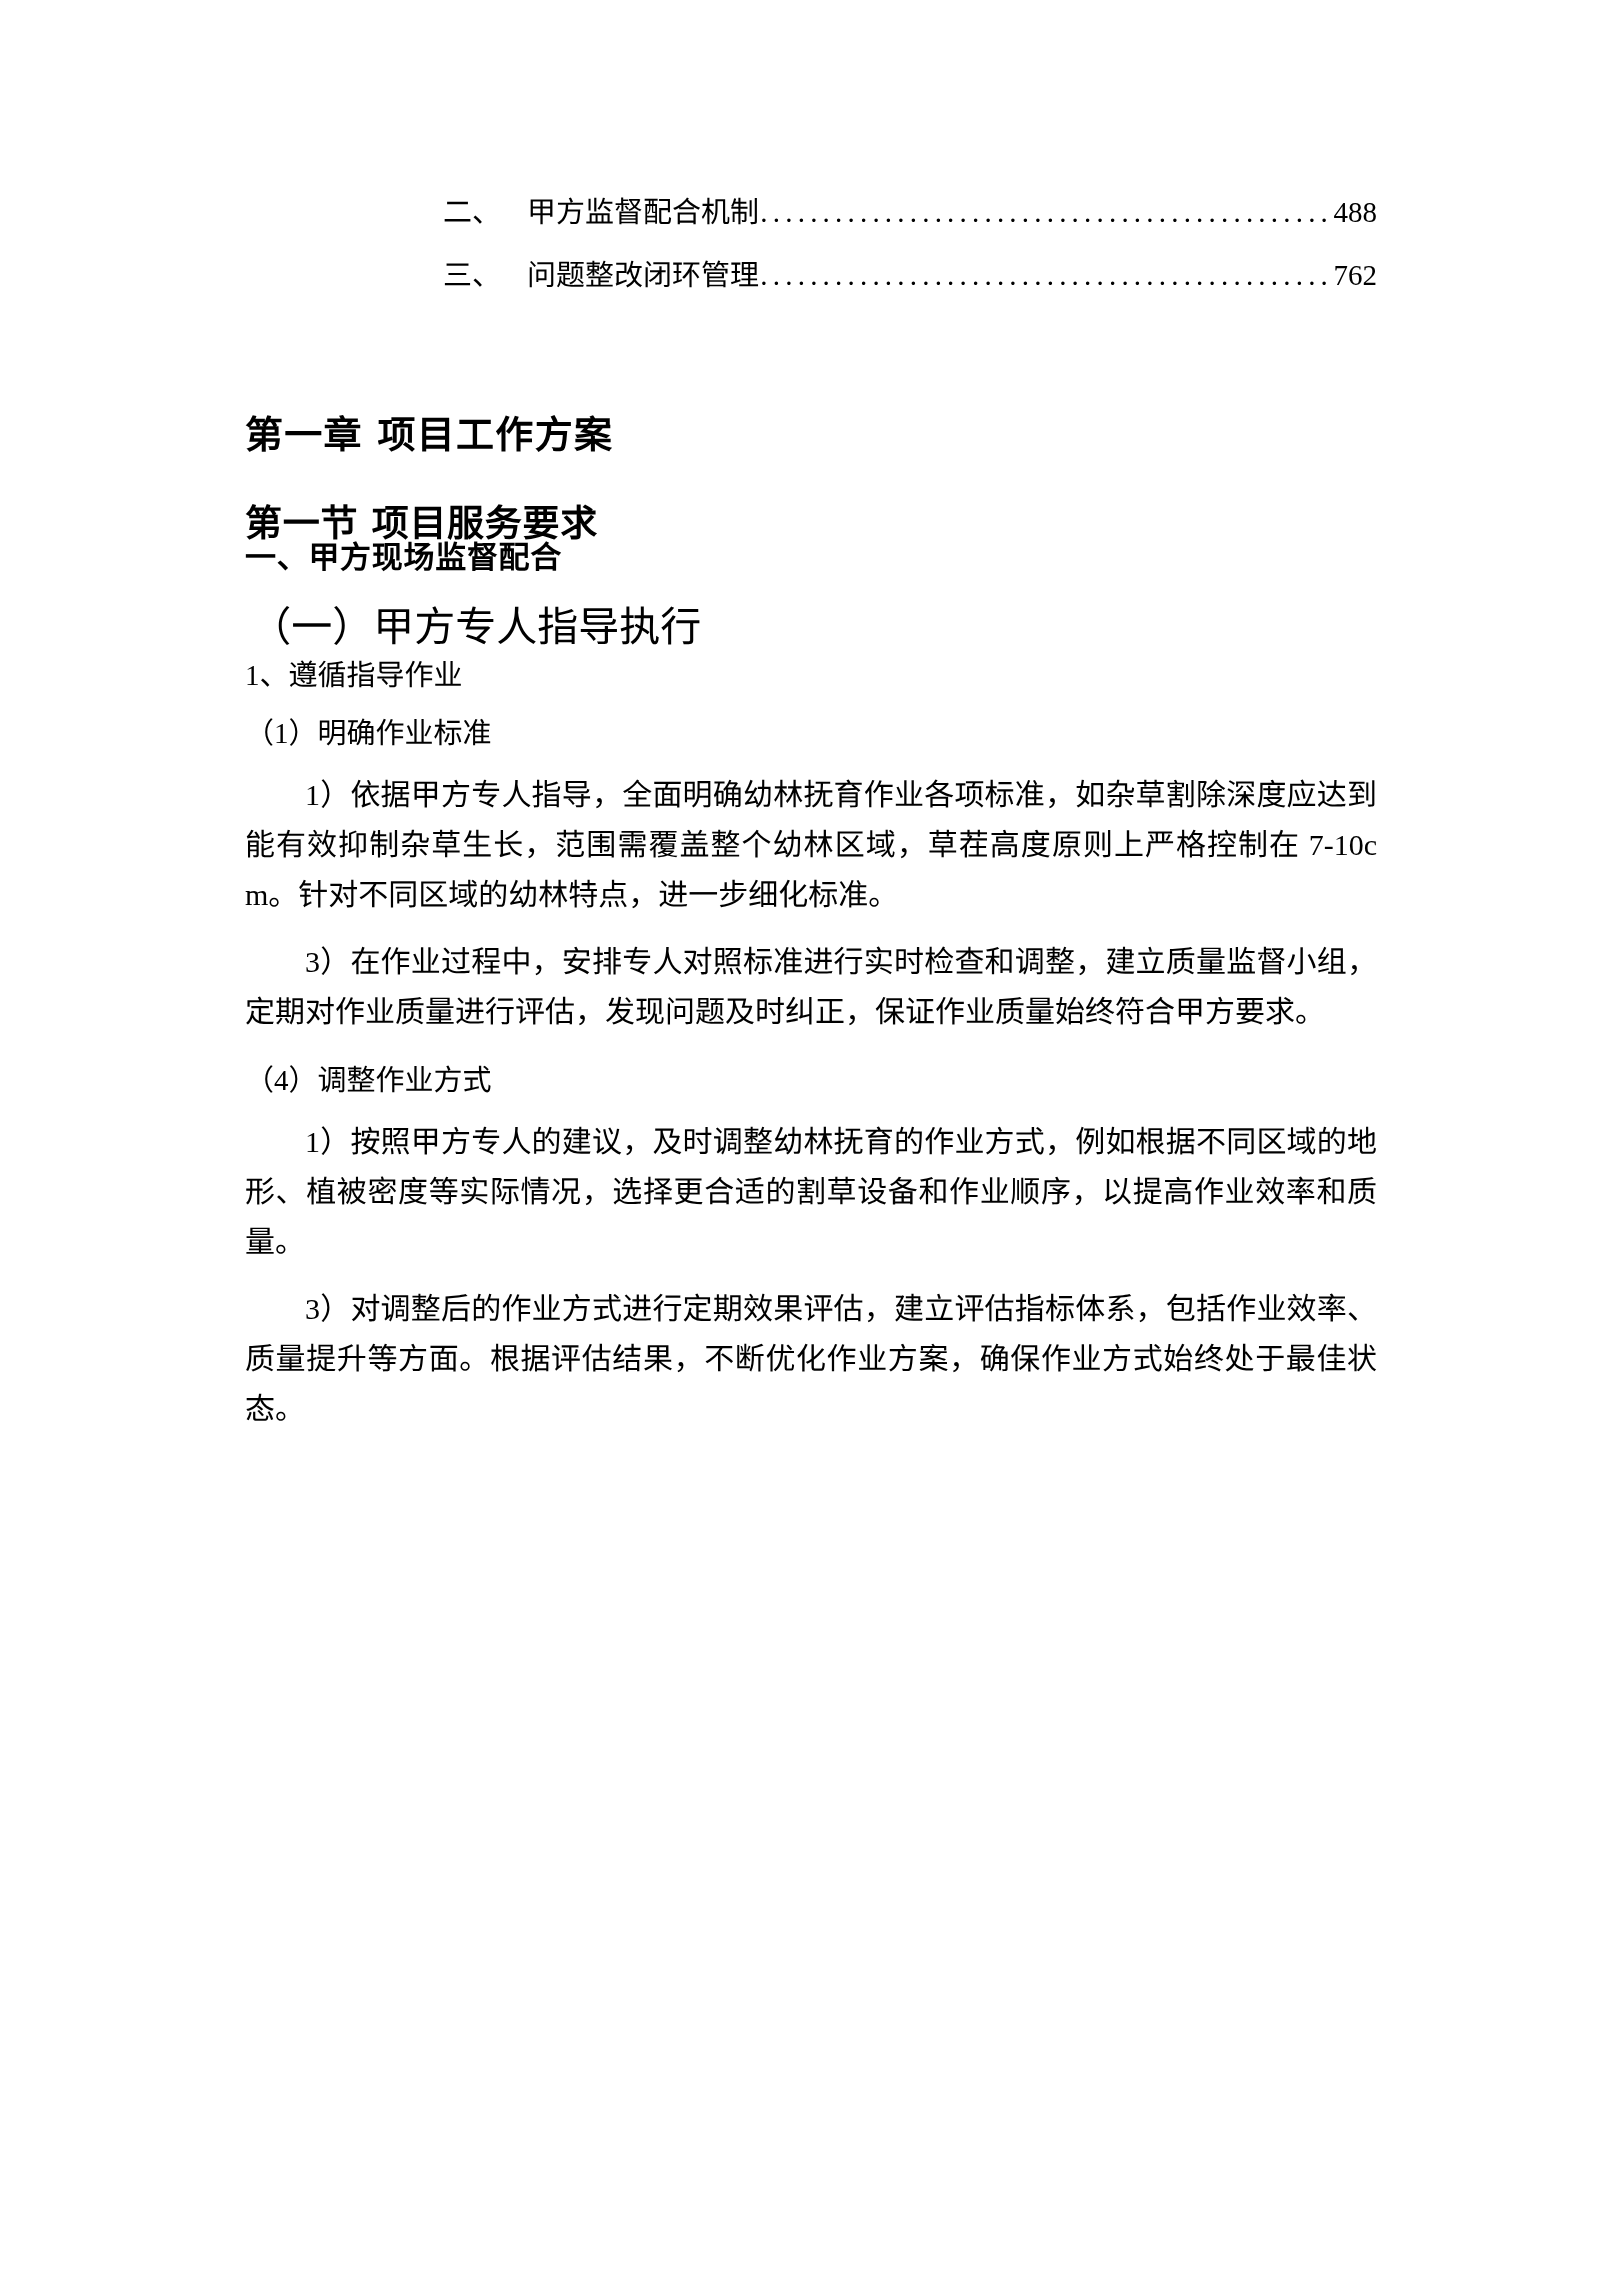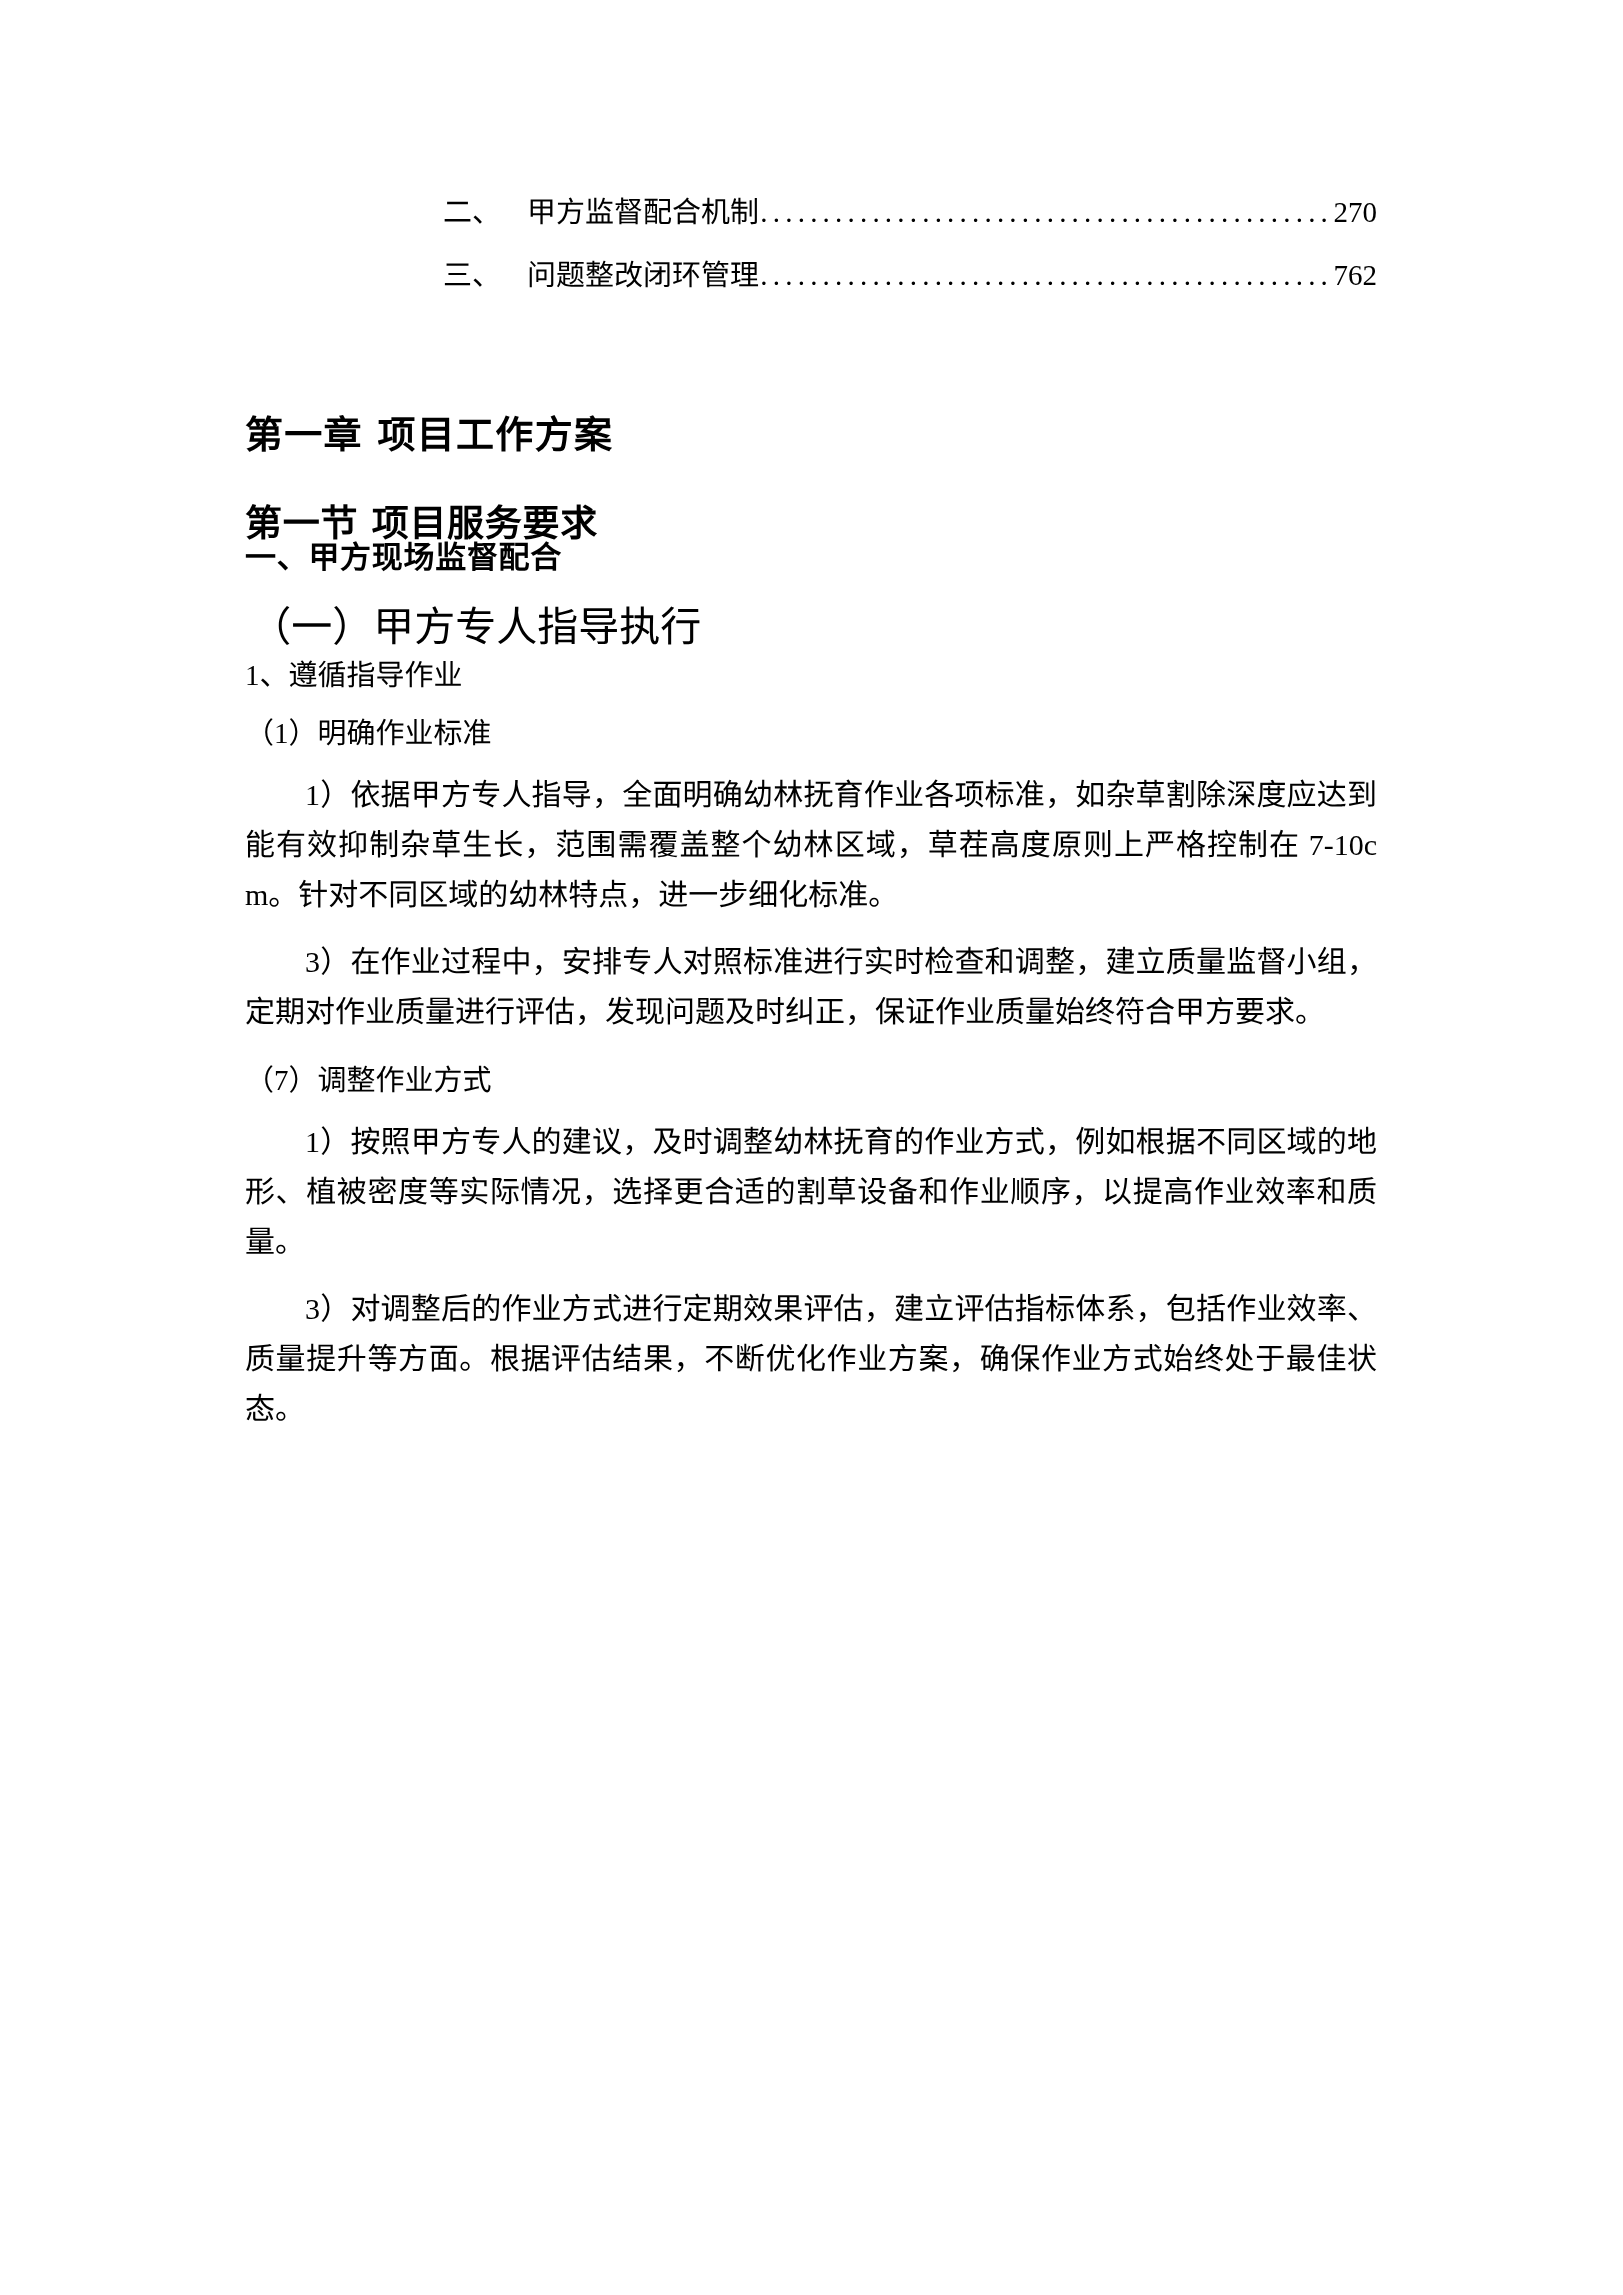--- a/index.html
+++ b/index.html
@@ -145,21 +145,21 @@
 <div class="page">
   <div class="content">
 
     <div class="toc">
 
       <div class="toc-entry">
         <span class="toc-num">二、</span>
         <span class="toc-gap"></span>
         <span class="toc-title">甲方监督配合机制</span>
         <span class="toc-leader">..............................................................................................</span>
-        <span class="toc-page">270</span>
+        <span class="toc-page">488</span>
       </div>
 
       <div class="toc-entry">
         <span class="toc-num">三、</span>
         <span class="toc-gap"></span>
         <span class="toc-title">问题整改闭环管理</span>
         <span class="toc-leader">..............................................................................................</span>
         <span class="toc-page">762</span>
       </div>
 
@@ -175,21 +175,21 @@
 
     <div class="h-level4">1、遵循指导作业</div>
 
     <div class="h-level5">（1）明确作业标准</div>
 
     <p class="para first-after-head">1）依据甲方专人指导，全面明确幼林抚育作业各项标准，如杂草割除深度应达到能有效抑制杂草生长，范围需覆盖整个幼林区域，草茬高度原则上严格控制在 7-10cm。针对不同区域的幼林特点，进一步细化标准。</p>
 
 
     <p class="para">3）在作业过程中，安排专人对照标准进行实时检查和调整，建立质量监督小组，定期对作业质量进行评估，发现问题及时纠正，保证作业质量始终符合甲方要求。</p>
 
-    <div class="h-level5">（7）调整作业方式</div>
+    <div class="h-level5">（4）调整作业方式</div>
 
     <p class="para first-after-head">1）按照甲方专人的建议，及时调整幼林抚育的作业方式，例如根据不同区域的地形、植被密度等实际情况，选择更合适的割草设备和作业顺序，以提高作业效率和质量。</p>
 
 
     <p class="para">3）对调整后的作业方式进行定期效果评估，建立评估指标体系，包括作业效率、质量提升等方面。根据评估结果，不断优化作业方案，确保作业方式始终处于最佳状态。</p>
 
   </div>
 </div>
 
 

